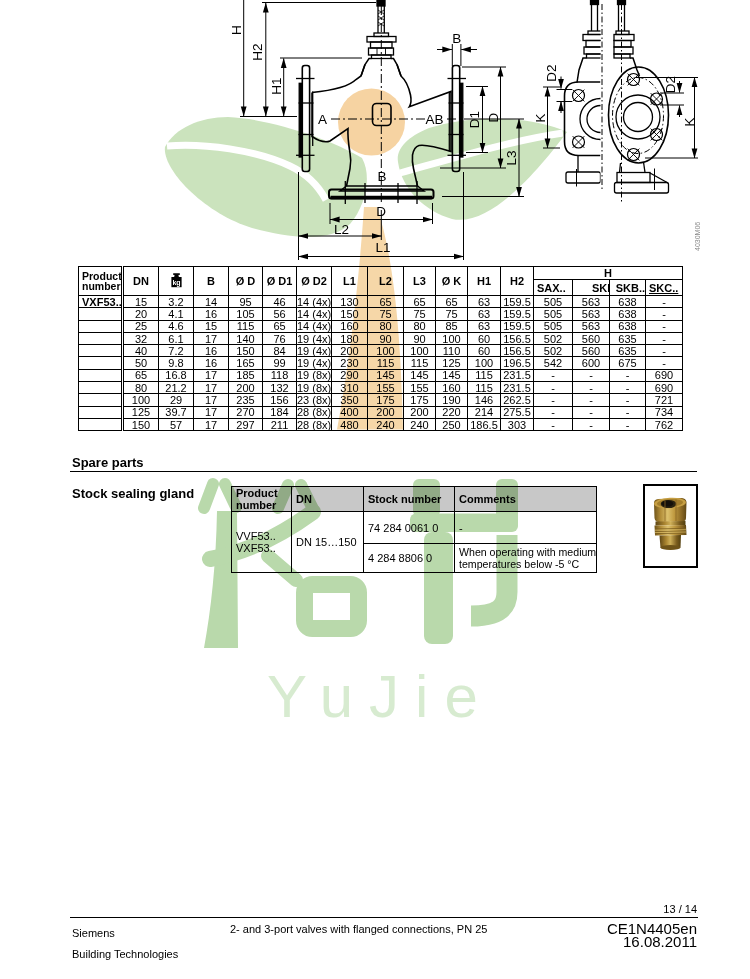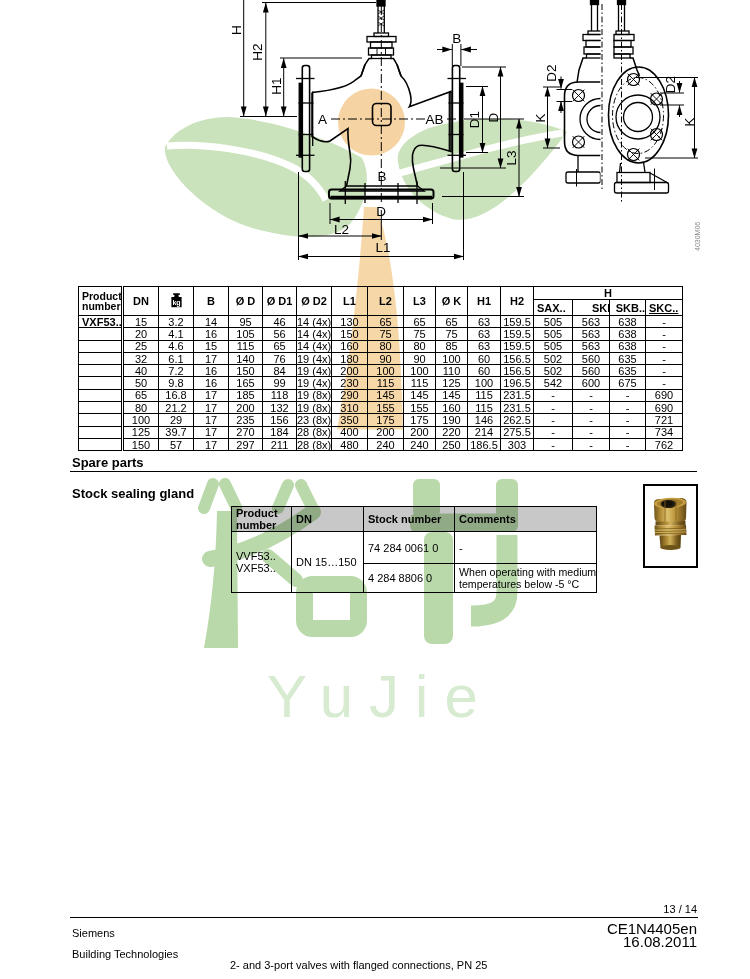--- a/index.html
+++ b/index.html
@@ -1,18 +1,18 @@
 <!DOCTYPE html>
 <html><head>
 <meta charset="utf-8">
 <style>
   html,body{margin:0;padding:0;}
   body{width:750px;height:979px;position:relative;font-family:"Liberation Sans",sans-serif;background:#fff;overflow:hidden;}
   .abs{position:absolute;}
-  table{border-collapse:collapse;table-layout:fixed;margin-top:20px;}
+  table{border-collapse:collapse;table-layout:fixed;}
   #dimtab{position:absolute;left:78px;top:266px;width:604px;font-size:11px;}
   #dimtab th,#dimtab td{border:1px solid #000;padding:0;margin:0;line-height:10px;text-align:center;vertical-align:middle;overflow:hidden;white-space:nowrap;}
   #dimtab th{font-weight:bold;}
   #dimtab td{height:11.3px;}
   #dimtab .pn{text-align:left;padding-left:3px;}
   #dimtab .dbl{border-right:3px double #000;}
   #sparetab{position:absolute;left:231px;top:486px;width:365px;font-size:11px;}
   #sparetab th,#sparetab td{border:1px solid #000;padding:1px 0 1px 4px;text-align:left;vertical-align:middle;line-height:12px;}
   #sparetab th{background:#c8c8c8;font-weight:bold;height:23px;padding-top:0;padding-bottom:0;}
   .b{font-weight:bold;}
@@ -566,21 +566,21 @@
 <ellipse cx="25.5" cy="61.5" rx="10" ry="2.6" fill="#6e5318"></ellipse>
 </svg>
 </div>
 
 <div class="abs" style="right:53px;top:903px;font-size:11px;">13 / 14</div>
 
 <div class="abs" style="left:70px;top:917px;width:628px;height:1px;background:#000;"></div>
 
 <div class="abs" style="left:72px;top:923px;font-size:11px;line-height:21px;">Siemens<br>Building Technologies</div>
 
-<div class="abs" style="left:230px;top:923px;font-size:11px;margin-top:36px;">2- and 3-port valves with flanged connections, PN 25</div>
+<div class="abs" style="left:230px;top:923px;font-size:11px;">2- and 3-port valves with flanged connections, PN 25</div>
 
 <div class="abs" style="right:53px;top:923px;font-size:15px;line-height:12.5px;text-align:right;">CE1N4405en<br>16.08.2011</div>
 
 <div class="abs" style="left:0;top:0;width:750px;height:724px;mix-blend-mode:multiply;">
 <svg id="wm" width="750" height="979" viewBox="0 0 750 979">
 
 <path d="M165,147 C175,128 200,117 228,117 C272,119 332,140 362,158 C372,176 366,205 350,224 C330,243 288,238 252,228 C205,214 162,170 165,147 Z" fill="#cbe3bd"></path>
 <path d="M167,146 C205,143 255,150 290,166 C305,173 318,185 326,200" stroke="#fff" stroke-width="7" fill="none"></path>
 
 <path d="M567,132 C531,116 472,114 429,128 C405,138 396,150 398,162 C402,190 425,211 452,219 C492,228 543,164 567,132 Z" fill="#cbe3bd"></path>

